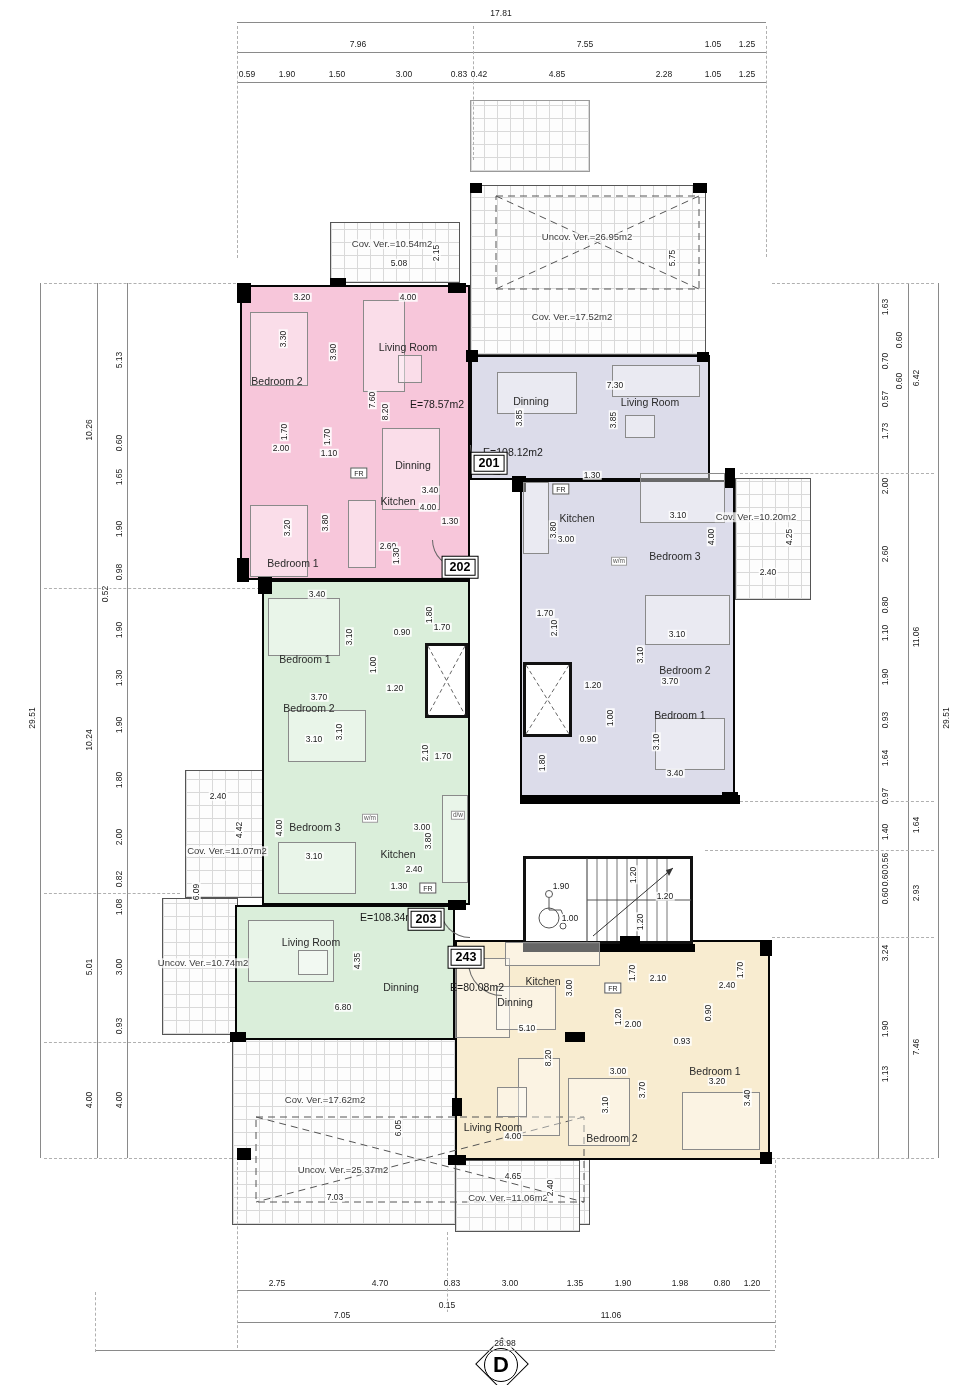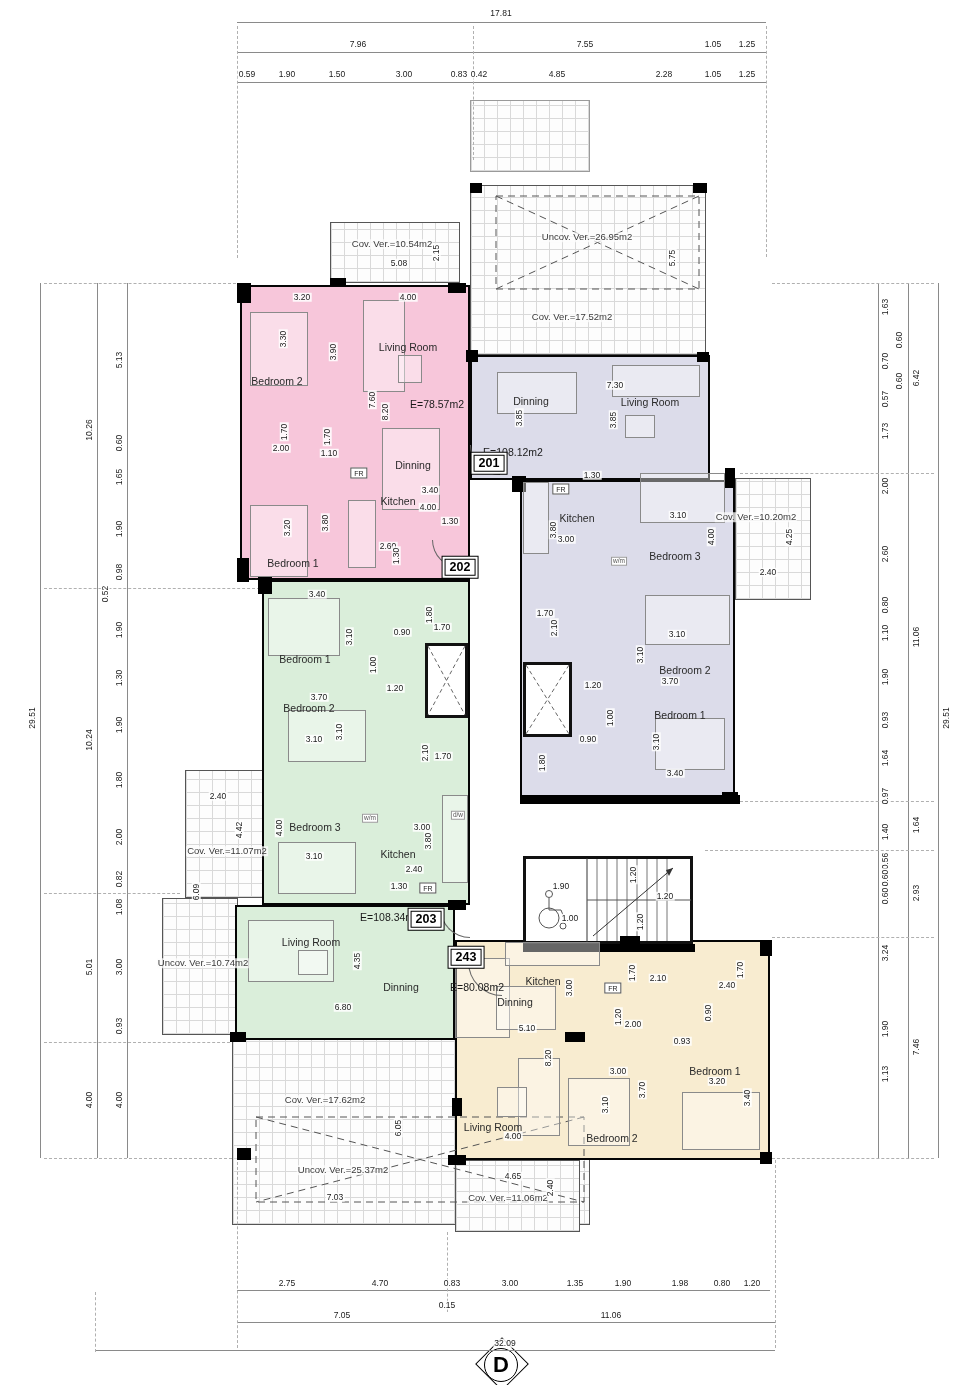--- a/index.html
+++ b/index.html
@@ -245,33 +245,33 @@
       <span class="lbl dim vert" style="left: 885px; top: 720px;">0.93</span>
       <span class="lbl dim vert" style="left: 885px; top: 758px;">1.64</span>
       <span class="lbl dim vert" style="left: 885px; top: 796px;">0.97</span>
       <span class="lbl dim vert" style="left: 885px; top: 832px;">1.40</span>
       <span class="lbl dim vert" style="left: 885px; top: 861px;">0.56</span>
       <span class="lbl dim vert" style="left: 885px; top: 878px;">0.60</span>
       <span class="lbl dim vert" style="left: 885px; top: 896px;">0.60</span>
       <span class="lbl dim vert" style="left: 885px; top: 953px;">3.24</span>
       <span class="lbl dim vert" style="left: 885px; top: 1029px;">1.90</span>
       <span class="lbl dim vert" style="left: 885px; top: 1074px;">1.13</span>
-      <span class="lbl dim" style="left: 287px; top: 1283px; text-align: center;">2.75</span>
+      <span class="lbl dim" style="left: 277px; top: 1283px; text-align: center;">2.75</span>
       <span class="lbl dim" style="left: 380px; top: 1283px;">4.70</span>
       <span class="lbl dim" style="left: 452px; top: 1283px;">0.83</span>
       <span class="lbl dim" style="left: 510px; top: 1283px;">3.00</span>
       <span class="lbl dim" style="left: 575px; top: 1283px;">1.35</span>
       <span class="lbl dim" style="left: 623px; top: 1283px;">1.90</span>
       <span class="lbl dim" style="left: 680px; top: 1283px;">1.98</span>
       <span class="lbl dim" style="left: 722px; top: 1283px;">0.80</span>
       <span class="lbl dim" style="left: 752px; top: 1283px;">1.20</span>
       <span class="lbl dim" style="left: 447px; top: 1305px;">0.15</span>
       <span class="lbl dim" style="left: 342px; top: 1315px; text-align: right;">7.05</span>
       <span class="lbl dim" style="left: 611px; top: 1315px;">11.06</span>
-      <span class="lbl dim" style="left: 505px; top: 1343px;">32.09</span>
+      <span class="lbl dim" style="left: 505px; top: 1343px;">28.98</span>
       <span class="lbl room" style="left: 408px; top: 347px;">Living Room</span>
       <span class="lbl room" style="left: 277px; top: 381px;">Bedroom 2</span>
       <span class="lbl room" style="left: 293px; top: 563px;">Bedroom 1</span>
       <span class="lbl room" style="left: 413px; top: 465px;">Dinning</span>
       <span class="lbl room" style="left: 398px; top: 501px;">Kitchen</span>
       <span class="lbl area" style="left: 437px; top: 404px;">E=78.57m2</span>
       <span class="lbl badge" style="left: 460px; top: 567px;">202</span>
       <span class="lbl frbox" style="left: 359px; top: 473px;">FR</span>
       <span class="lbl dim" style="left: 302px; top: 297px;">3.20</span>
       <span class="lbl dim" style="left: 408px; top: 297px;">4.00</span>

